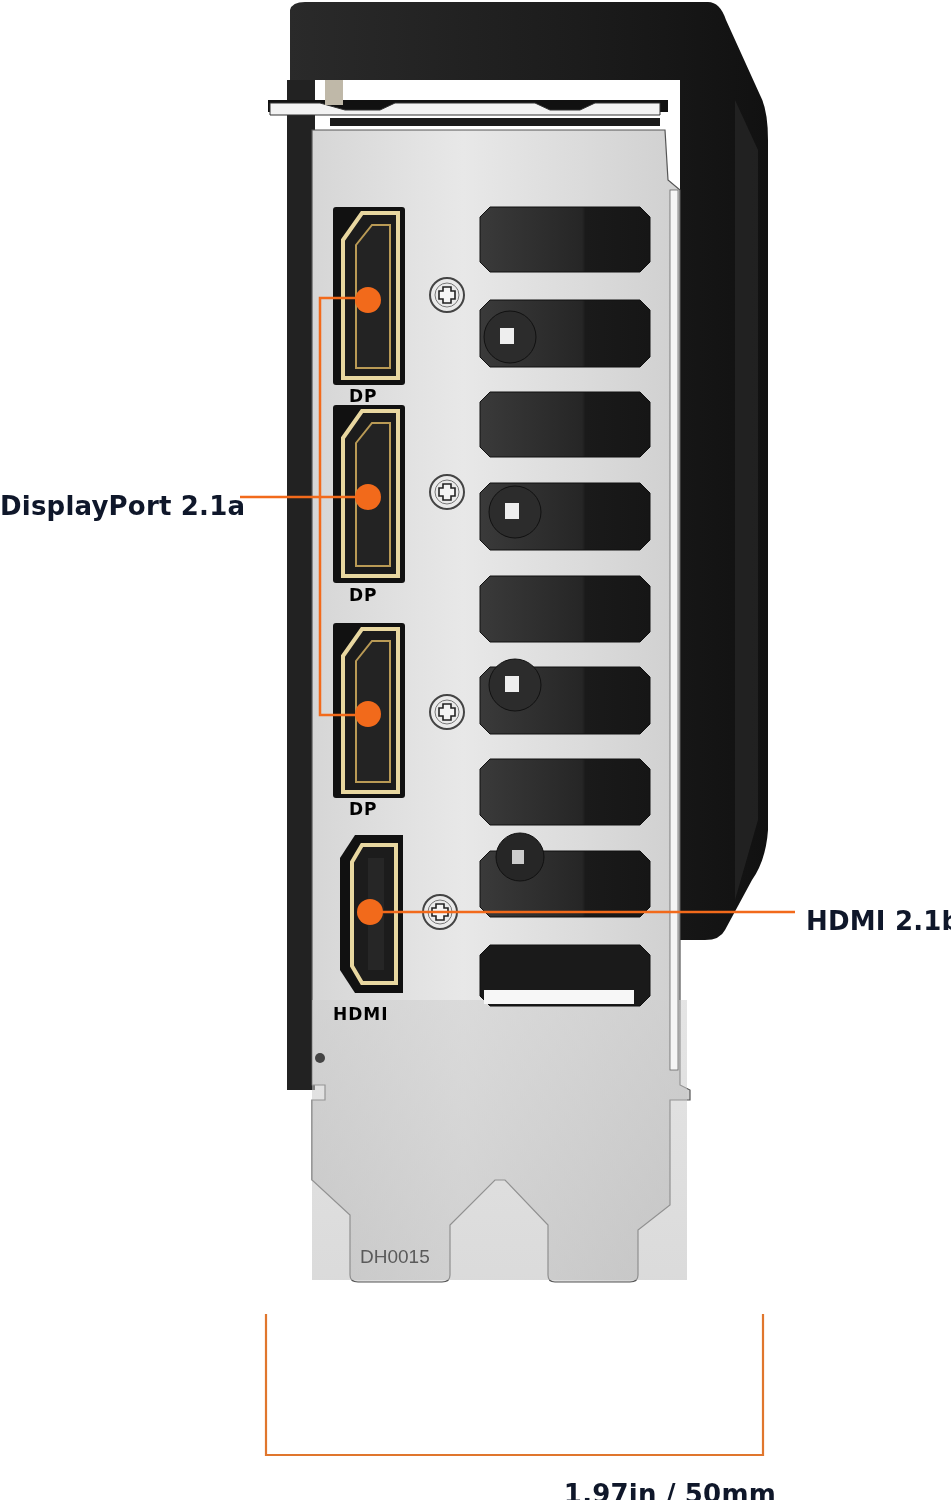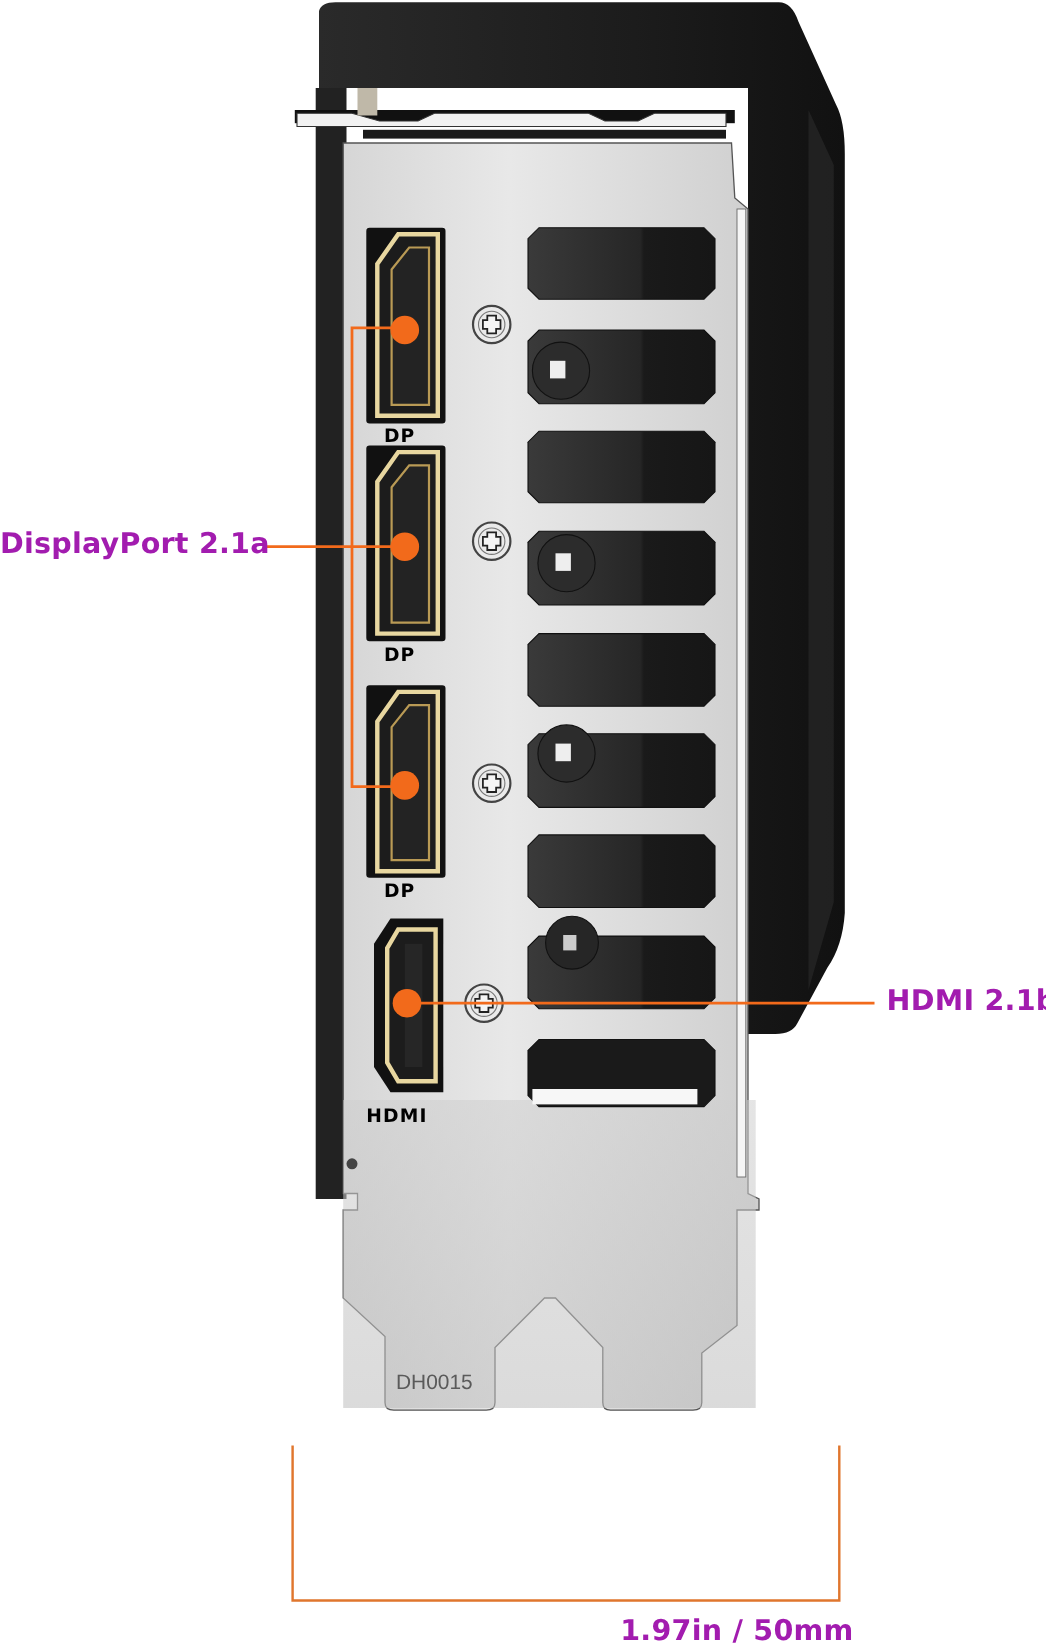--- a/index.html
+++ b/index.html
@@ -1,19 +1,19 @@
 <!DOCTYPE html>
 <html><head>
 <meta charset="utf-8">
 <style>
   html, body { margin:0; padding:0; background:#ffffff; }
   body { width:951px; height:1500px; position:relative; overflow:hidden;
          font-family:"DejaVu Sans", "Liberation Sans", sans-serif; }
   .abs { position:absolute; }
-  .label { position:absolute; font-weight:bold; color:#a21caf; font-size:26px; white-space:nowrap; letter-spacing:0.2px; }
+  .label { position:absolute; font-weight:bold; color:#0f172a; font-size:26px; white-space:nowrap; letter-spacing:0.2px;margin-top:11px; }
   .mark { font-family:"DejaVu Sans", sans-serif; font-weight:bold; color:#2a2a2a; letter-spacing:1px; }
 </style>
 </head>
 <body>
 
 <svg class="abs" style="left:0;top:0" width="951" height="1500" viewBox="0 0 951 1500">
   <defs>
     <linearGradient id="shroud" x1="0" x2="1" y1="0" y2="0">
       <stop offset="0" stop-color="#2a2a2a"></stop>
       <stop offset="0.6" stop-color="#1c1c1c"></stop>

